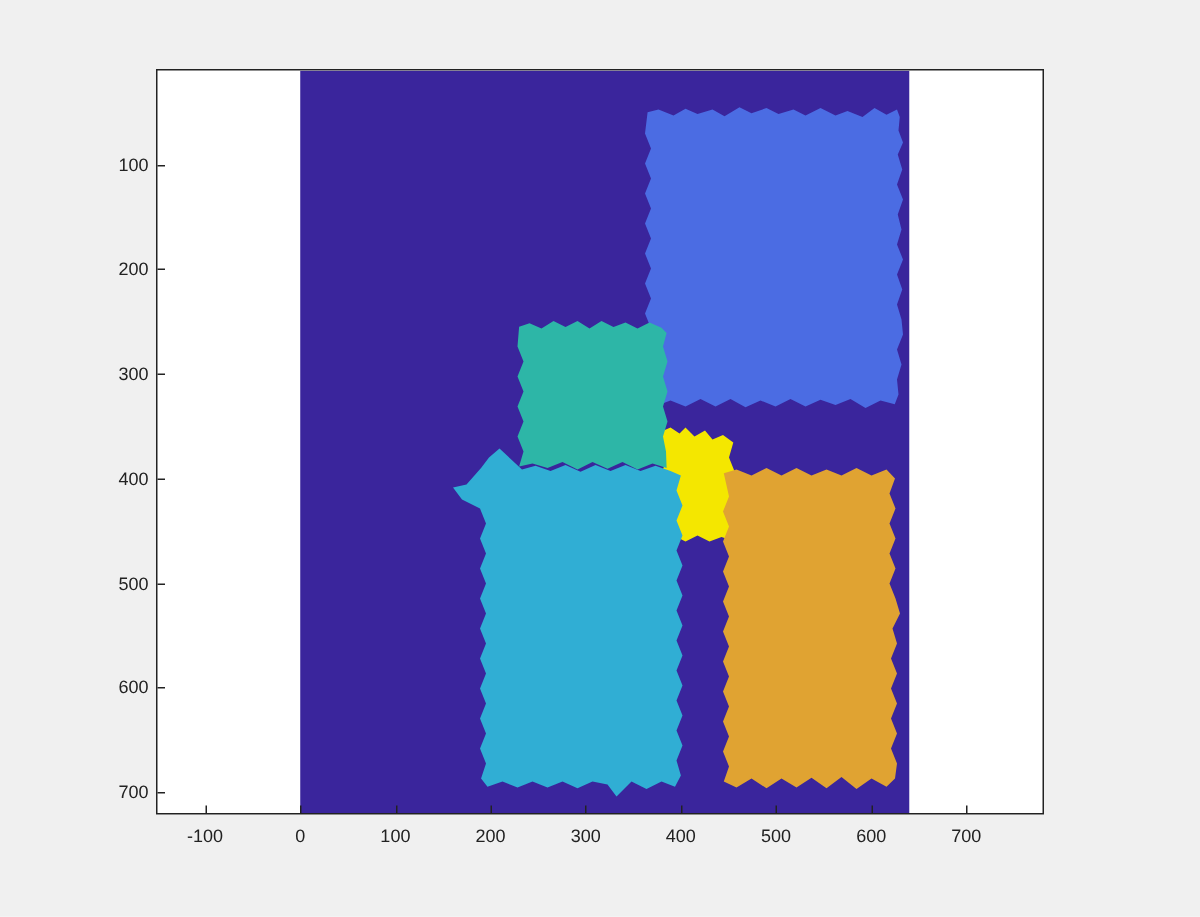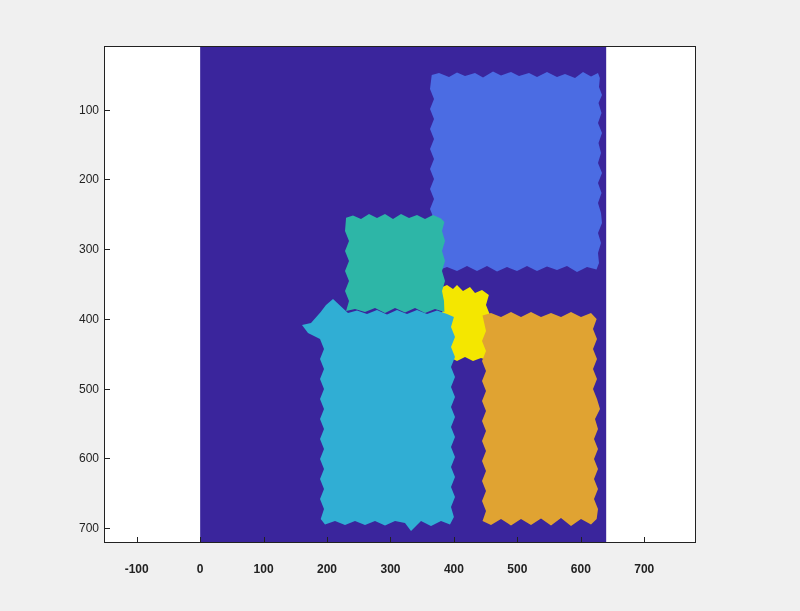--- a/index.html
+++ b/index.html
@@ -40,24 +40,23 @@
   svg.plot {
     position: absolute;
     left: 0;
     top: 0;
     width: 590px;
     height: 495px;
   }
   .tick-label-x {
     position: absolute;
     top: 100%;
-    margin-top: 20px;
+    margin-top: 8px;
     transform: translateX(-50%);
     white-space: nowrap;
-    font-weight: bold;
   }
   .tick-label-y {
     position: absolute;
     right: 100%;
     margin-right: 6px;
     transform: translateY(-50%);
     white-space: nowrap;
     text-align: right;
   }
   .tick-mark-x {

